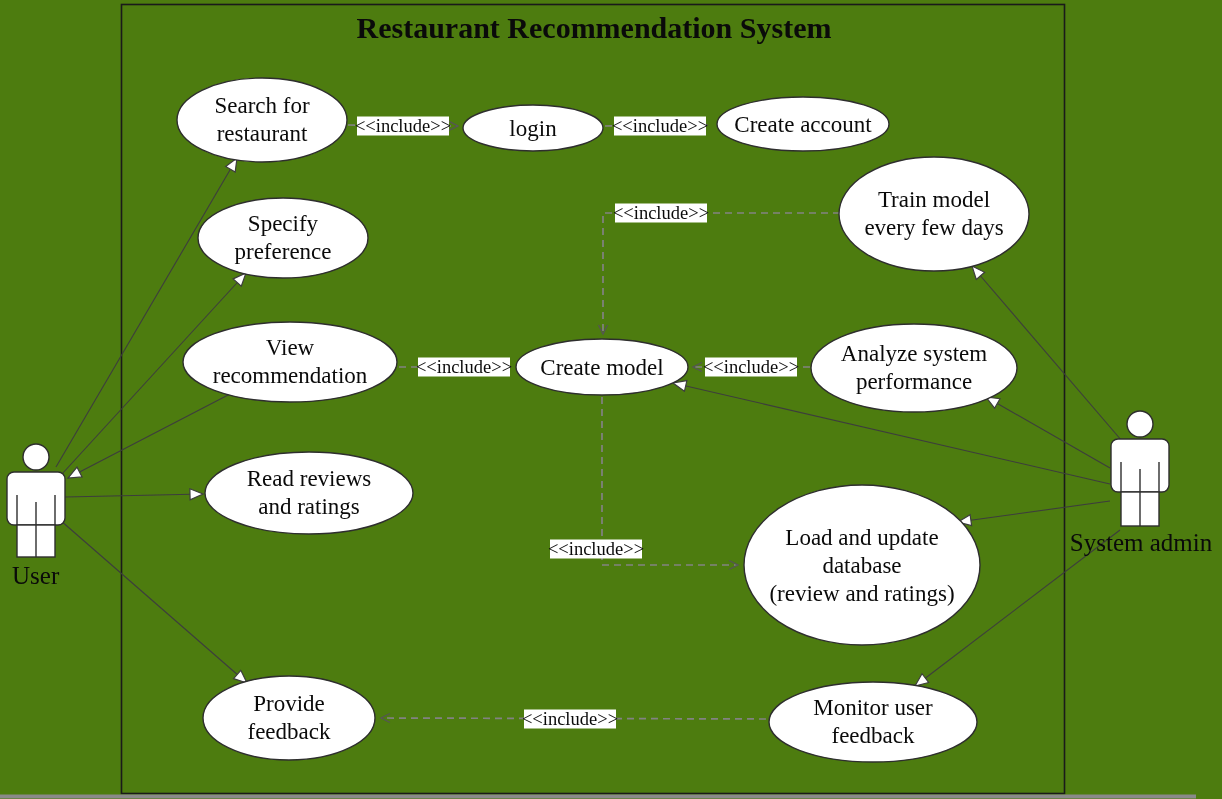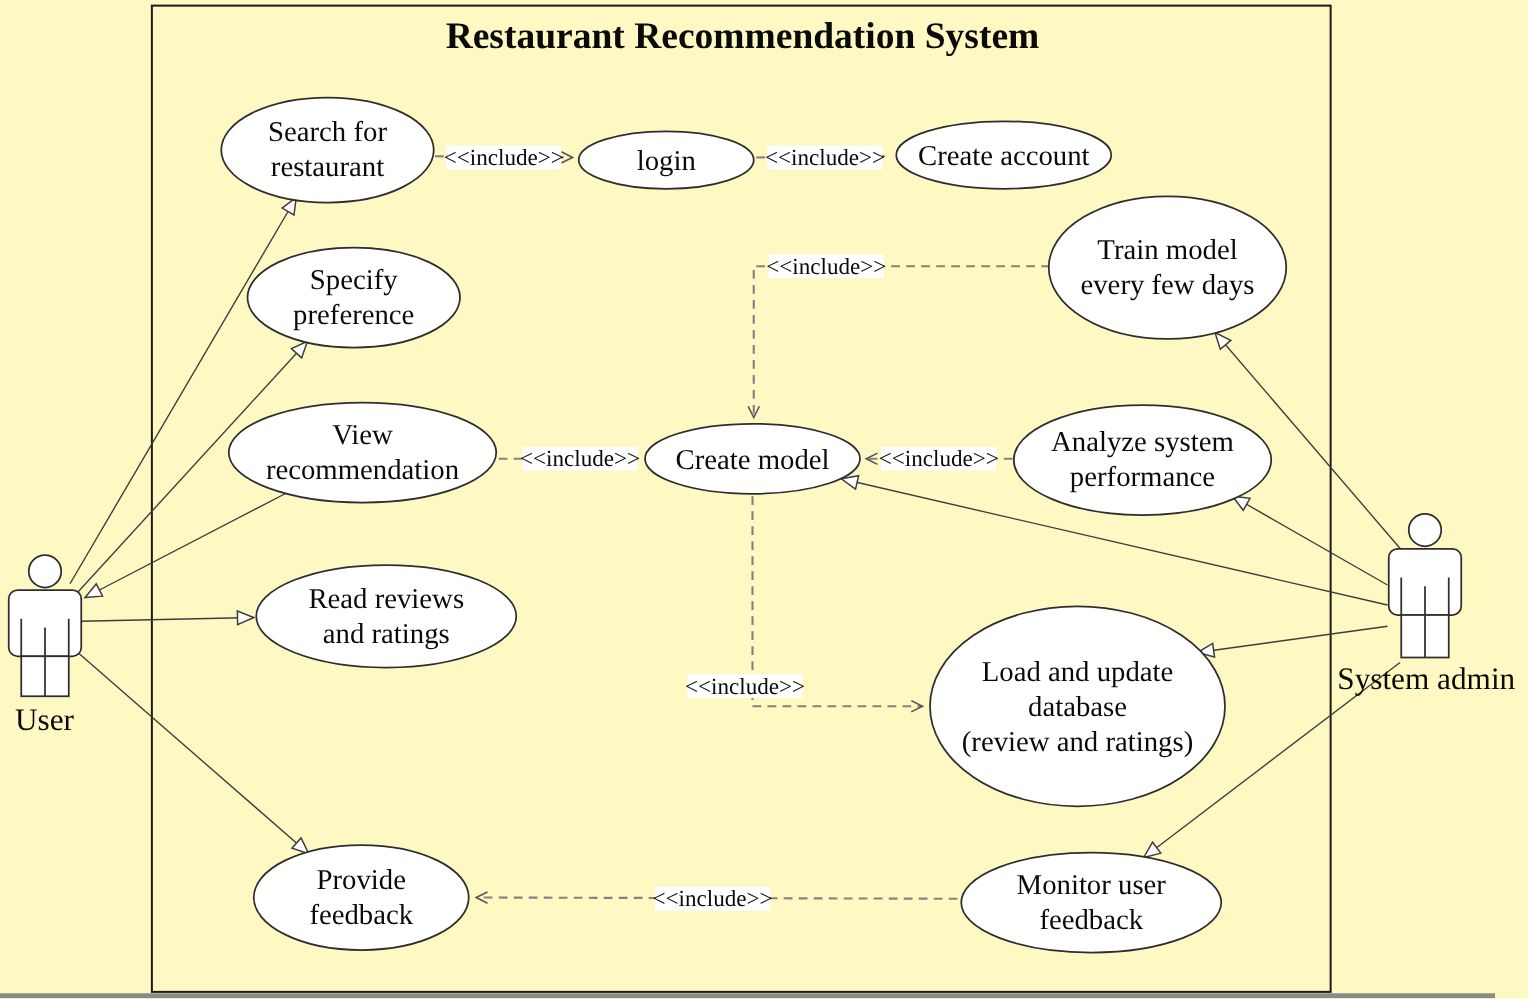--- a/index.html
+++ b/index.html
@@ -1,19 +1,19 @@
 <!DOCTYPE html>
 <html><head>
 <meta charset="utf-8">
 <style>
   html,body{margin:0;padding:0;background:#ffffff;}
   .stage{
     position:relative;
     width:1222px;height:799px;
-    background:#fef9c3;
+    background:#4d7c0f;
     font-family:"Liberation Serif","DejaVu Serif",serif;
     overflow:hidden;
   }
   svg text{
     font-family:"Liberation Serif","DejaVu Serif",serif;
     fill:#0a0a0a;
   }
   .uc-label{font-size:23px;}
   .inc-label{font-size:18.5px;}
   .actor-label{font-size:25px;}

